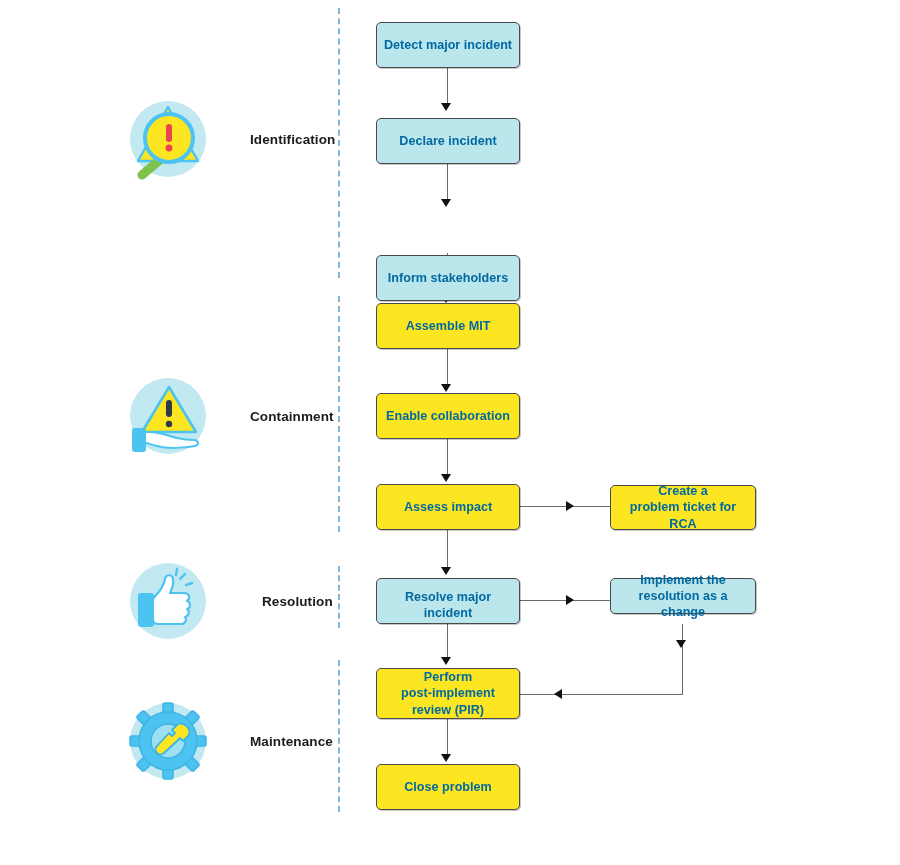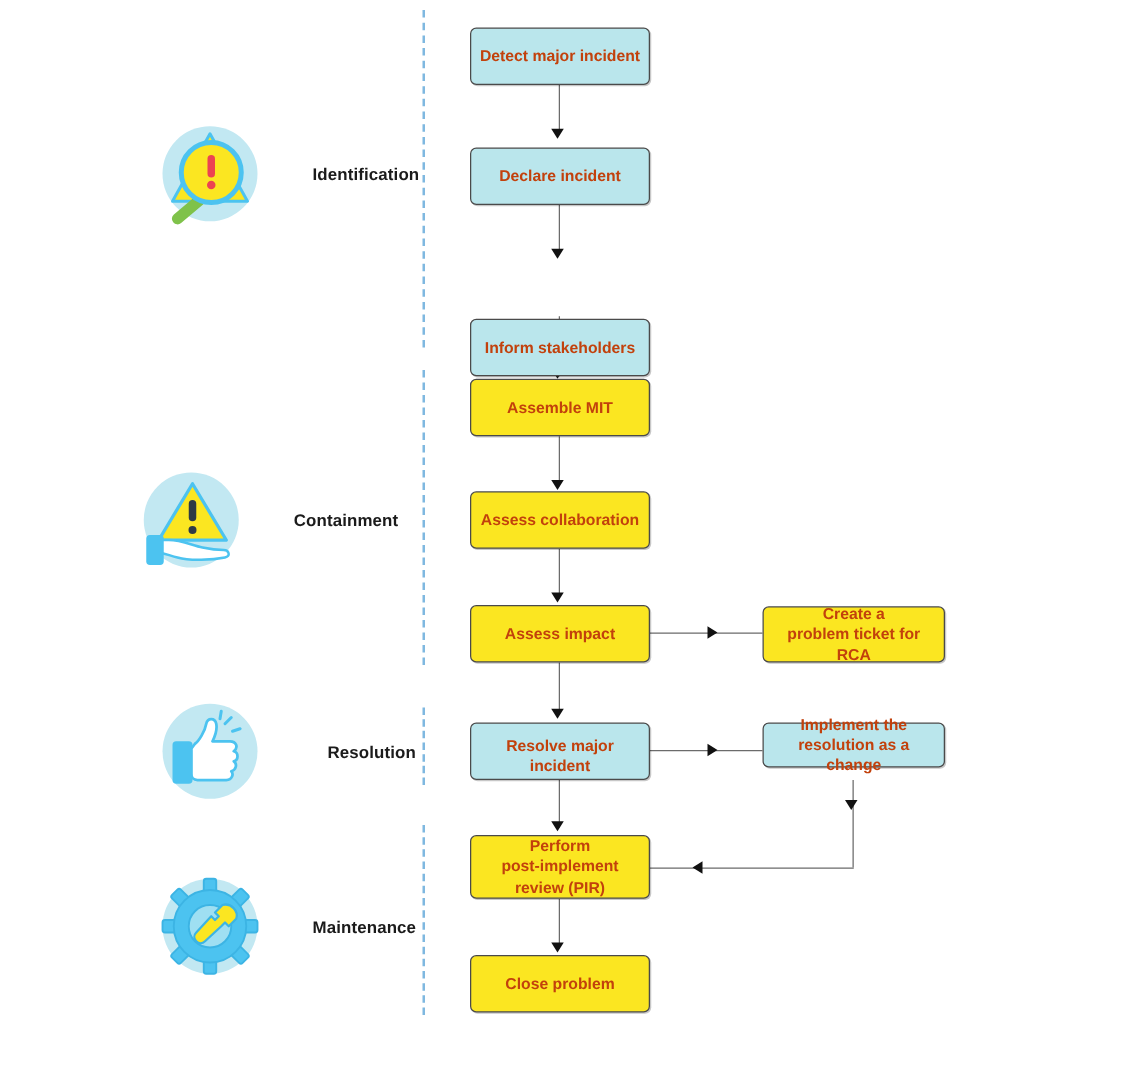--- a/index.html
+++ b/index.html
@@ -41,21 +41,21 @@
     position:absolute;
     box-sizing:border-box;
     border:1.4px solid #4a4a4a;
     border-radius:5px;
     display:flex;
     align-items:center;
     justify-content:center;
     text-align:center;
     font-size:12.6px;
     font-weight:700;
-    color:#c2410c;
+    color:#0369a1;
     line-height:1.28;
     padding:2px 6px;
     box-shadow:1px 1px 0 rgba(0,0,0,.22);
   }
   .node.cyan{background:#bae6ec;}
   .node.yellow{background:#fbe621;}
 
   
   .vline{position:absolute;width:0;border-left:1.6px solid #6b6b6b;}
   .hline{position:absolute;height:0;border-top:1.6px solid #6b6b6b;}
@@ -96,21 +96,21 @@
         <path d="M46 14 L76 68 L16 68 Z" fill="#fbe621" stroke="#4cc3f0" stroke-width="2.4" stroke-linejoin="round"></path>
         <line x1="39" y1="66" x2="20" y2="82" stroke="#7fc24a" stroke-width="9" stroke-linecap="round"></line>
         <circle cx="47" cy="45" r="24" fill="#fbe621" stroke="#4cc3f0" stroke-width="4"></circle>
         <rect x="44" y="31" width="6" height="18" rx="3" fill="#ec4352"></rect>
         <circle cx="47" cy="55" r="3.4" fill="#ec4352"></circle>
       </svg>
     </div>
     <div class="stage-label">Identification</div>
   </div>
 
-  <div class="stage" style="left:107px;top:370px;">
+  <div class="stage" style="left:122px;top:370px;">
     <div class="stage-icon">
       <svg width="92" height="92" viewBox="0 0 92 92">
         <circle cx="46" cy="46" r="38" fill="#c2e8f2"></circle>
         <path d="M47 17 L74 62 L20 62 Z" fill="#fbe621" stroke="#4cc3f0" stroke-width="2.6" stroke-linejoin="round"></path>
         <rect x="44" y="30" width="6" height="17" rx="3" fill="#2e3a45"></rect>
         <circle cx="47" cy="54" r="3.2" fill="#2e3a45"></circle>
         <path d="M12 62 h16 c10 0 18 4 27 6 c7 1.5 12 2 17 2 c4 0 6 5 1 6 c-10 2 -28 3 -38 0 c-8 -2 -14 -5 -23 -5 Z" fill="#ffffff" stroke="#4cc3f0" stroke-width="2"></path>
         <rect x="10" y="58" width="14" height="24" rx="3" fill="#4cc3f0"></rect>
       </svg>
     </div>
@@ -200,21 +200,21 @@
 
   <div class="node cyan" style="left:376px;top:207px;width:144px;height:46px;margin-top:48px;">
     <span>Inform stakeholders</span>
   </div>
 
   <div class="node yellow" style="left:376px;top:303px;width:144px;height:46px;">
     <span>Assemble MIT</span>
   </div>
 
   <div class="node yellow" style="left:376px;top:393px;width:144px;height:46px;">
-    <span>Assess collaboration</span>
+    <span>Enable collaboration</span>
   </div>
 
   <div class="node yellow" style="left:376px;top:484px;width:144px;height:46px;">
     <span>Assess impact</span>
   </div>
 
   <div class="node yellow" style="left:610px;top:485px;width:146px;height:45px;white-space:pre-line;">
     <span>Create a
 problem ticket for RCA</span>
   </div>

